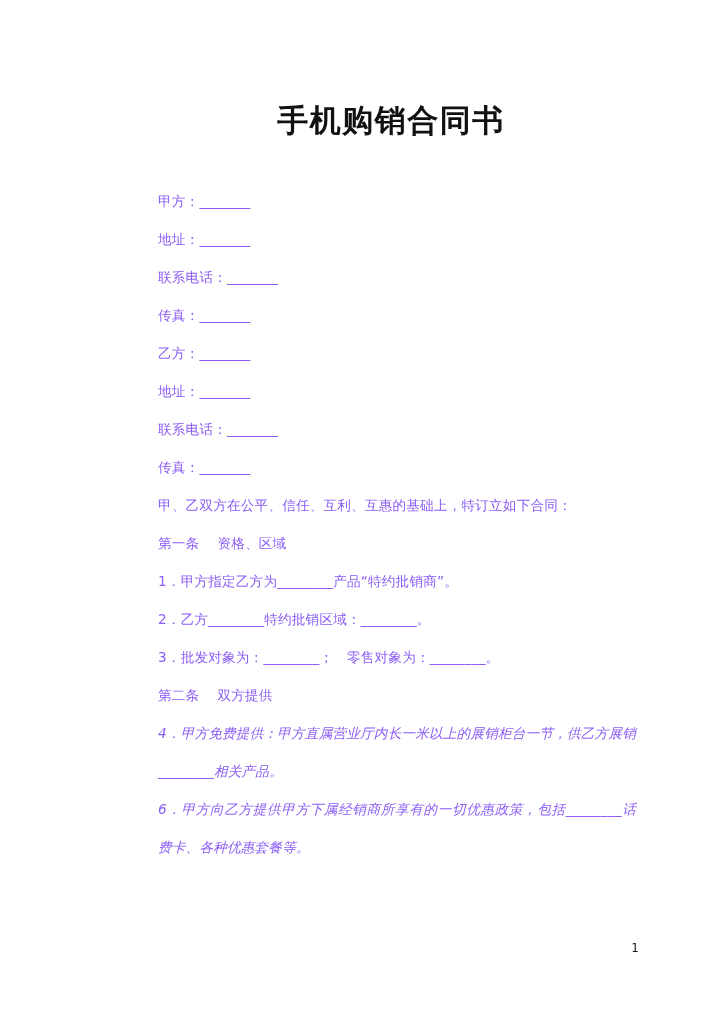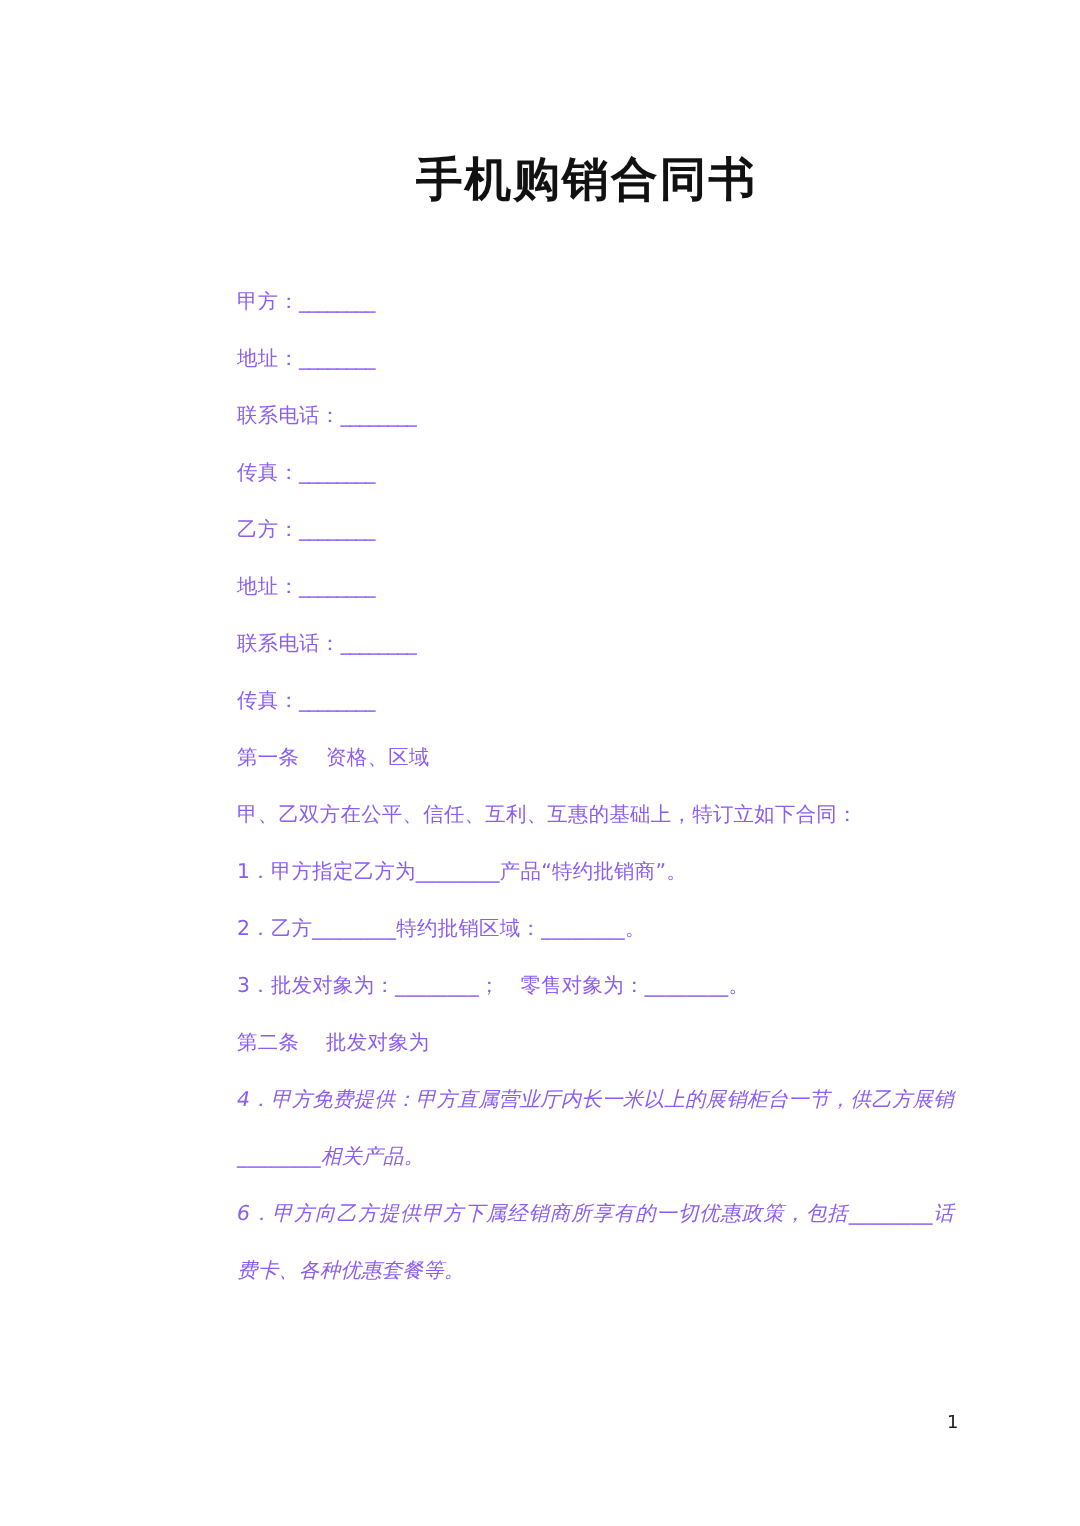--- a/index.html
+++ b/index.html
@@ -91,31 +91,31 @@
     <div class="para"><span>传真：</span><span class="blank">________</span></div>
 
     <div class="para"><span>乙方：</span><span class="blank">________</span></div>
 
     <div class="para"><span>地址：</span><span class="blank">________</span></div>
 
     <div class="para"><span>联系电话：</span><span class="blank">________</span></div>
 
     <div class="para"><span>传真：</span><span class="blank">________</span></div>
 
+    <div class="para">甲、乙双方在公平、信任、互利、互惠的基础上，特订立如下合同：</div>
+
     <div class="para"><span>第一条</span><span class="gap"></span><span>资格、区域</span></div>
-
-    <div class="para">甲、乙双方在公平、信任、互利、互惠的基础上，特订立如下合同：</div>
 
     <div class="para">1．甲方指定乙方为________产品“特约批销商”。</div>
 
     <div class="para">2．乙方________特约批销区域：________。</div>
 
     <div class="para">3．批发对象为：________；　零售对象为：________。</div>
 
-    <div class="para"><span>第二条</span><span class="gap"></span><span>批发对象为</span></div>
+    <div class="para"><span>第二条</span><span class="gap"></span><span>双方提供</span></div>
 
     <div class="para wrap">4．甲方免费提供：甲方直属营业厅内长一米以上的展销柜台一节，供乙方展销________相关产品。</div>
 
 
     <div class="para wrap">6．甲方向乙方提供甲方下属经销商所享有的一切优惠政策，包括________话费卡、各种优惠套餐等。</div>
 
   </div>
 
   <div class="page-number">1</div>
 

